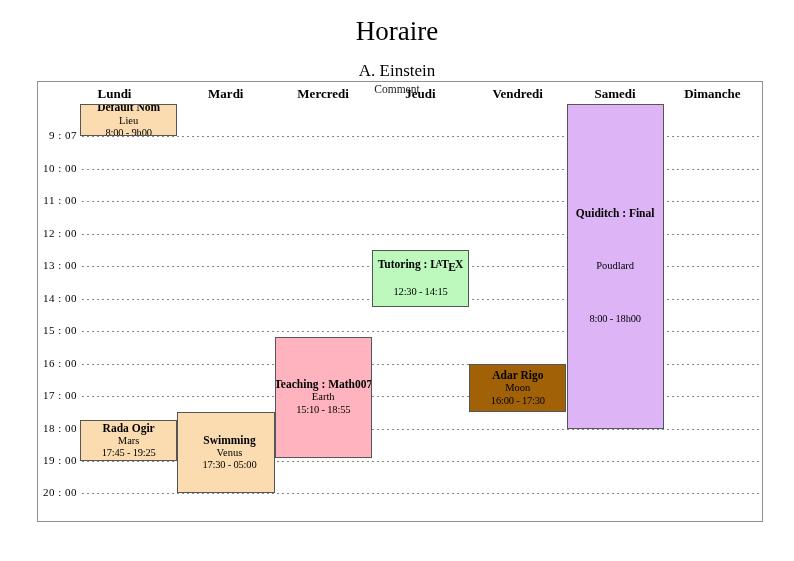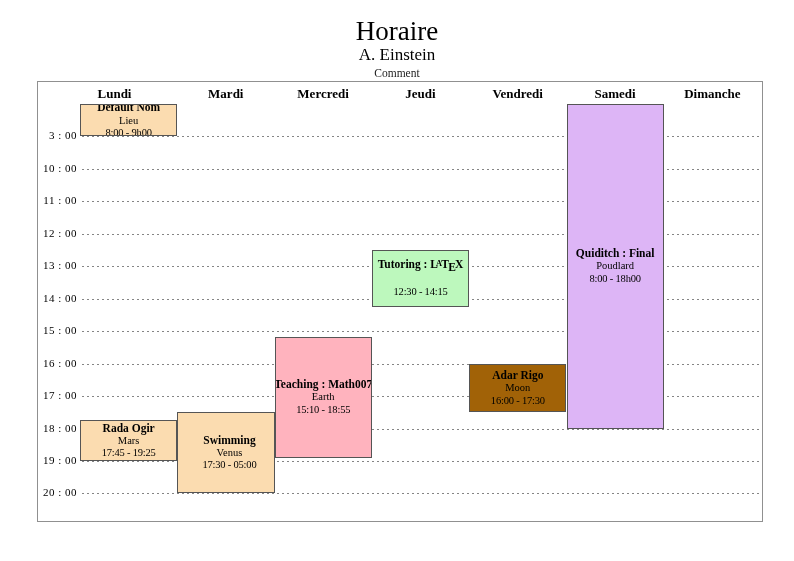--- a/index.html
+++ b/index.html
@@ -3,21 +3,21 @@
 <meta charset="utf-8">
 <style>
   html,body { margin:0; padding:0; background:#fff; }
   .page {
     position:relative; width:794px; height:561px; background:#ffffff;
     font-family:"Liberation Serif","DejaVu Serif",serif; color:#000;
     overflow:hidden;
   }
   .titleblock { position:absolute; top:17px; left:0; width:100%; text-align:center; }
   .main-title   { font-size:27px; line-height:1.05; }
-  .sub-title    { font-size:17px; line-height:1.1; margin-top:1px; }
+  .sub-title    { font-size:17px; line-height:1.1; margin-top:17px; }
   .comment-line { font-size:11.5px; line-height:1.1; margin-top:2px; color:#222; }
 
   .chart {
     position:absolute; left:37px; top:81px; width:726px; height:441px;
     border:1px solid #909090; box-sizing:border-box;
   }
   .day-header {
     position:absolute; top:4px; width:97px; text-align:center;
     font-weight:bold; font-size:13px;
   }
@@ -55,21 +55,21 @@
         <div class="day-header" style="left: 28px;">Lundi</div>
         <div class="day-header" style="left: 139.3px;">Mardi</div>
         <div class="day-header" style="left: 236.6px;">Mercredi</div>
         <div class="day-header" style="left: 333.9px;">Jeudi</div>
         <div class="day-header" style="left: 431.2px;">Vendredi</div>
         <div class="day-header" style="left: 528.5px;">Samedi</div>
         <div class="day-header" style="left: 625.8px;">Dimanche</div>
       </div>
     <div id="hour-rows">
         <div class="hour-line" style="top: 54.45px; left: 44px; width: 680px;"></div>
-        <div class="hour-label" style="top: 54.45px;">3 : 00</div>
+        <div class="hour-label" style="top: 54.45px;">9 : 07</div>
         <div class="hour-line" style="top: 86.9px; left: 44px; width: 680px;"></div>
         <div class="hour-label" style="top: 86.9px;">10 : 00</div>
         <div class="hour-line" style="top: 119.35px; left: 44px; width: 680px;"></div>
         <div class="hour-label" style="top: 119.35px;">11 : 00</div>
         <div class="hour-line" style="top: 151.8px; left: 44px; width: 680px;"></div>
         <div class="hour-label" style="top: 151.8px;">12 : 00</div>
         <div class="hour-line" style="top: 184.25px; left: 44px; width: 680px;"></div>
         <div class="hour-label" style="top: 184.25px;">13 : 00</div>
         <div class="hour-line" style="top: 216.7px; left: 44px; width: 680px;"></div>
         <div class="hour-label" style="top: 216.7px;">14 : 00</div>
@@ -110,20 +110,20 @@
         <div class="event" style="left: 333.9px; width: 97.3px; top: 168.025px; height: 56.7875px; background: rgb(189, 248, 189);">
           <div class="ev-title">Tutoring : <span><span>L</span><span class="latex-a">A</span><span>T</span><span class="latex-e">E</span><span>X</span></span></div>
           <div class="ev-loc"></div>
           <div class="ev-time">12:30 - 14:15</div>
         </div>
         <div class="event" style="left: 431.2px; width: 97.3px; top: 281.6px; height: 48.675px; background: #a16207;">
           <div class="ev-title">Adar Rigo</div>
           <div class="ev-loc">Moon</div>
           <div class="ev-time">16:00 - 17:30</div>
         </div>
-        <div class="event" style="left: 528.5px; width: 97.3px; top: 22px; height: 324.5px; background: rgb(221, 181, 246);">
+        <div class="event" style="left: 528.5px; width: 97.3px; top: 22px; height: 324.5px; background: rgb(221, 181, 246); gap: 40px;">
           <div class="ev-title">Quiditch : Final</div>
           <div class="ev-loc">Poudlard</div>
           <div class="ev-time">8:00 - 18h00</div>
         </div>
       </div>
   </div>
 </div>
 
 </body></html>

